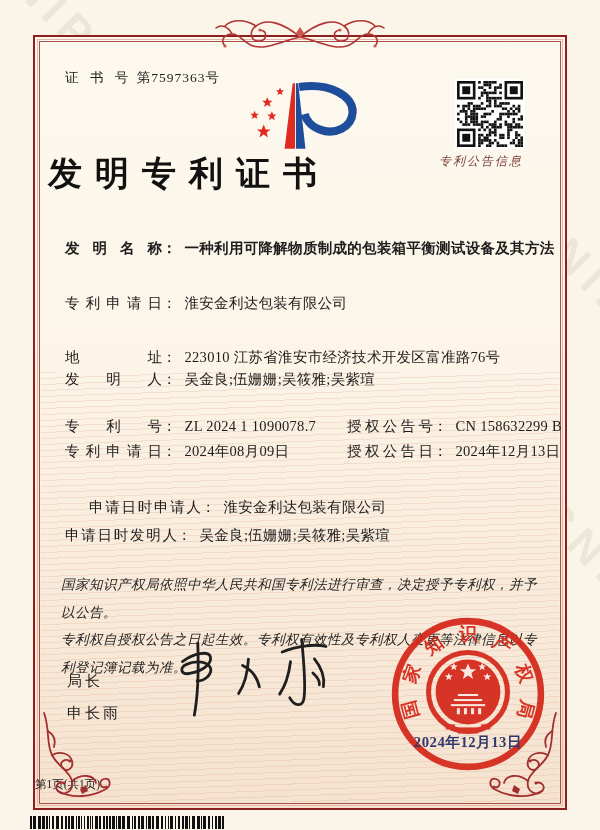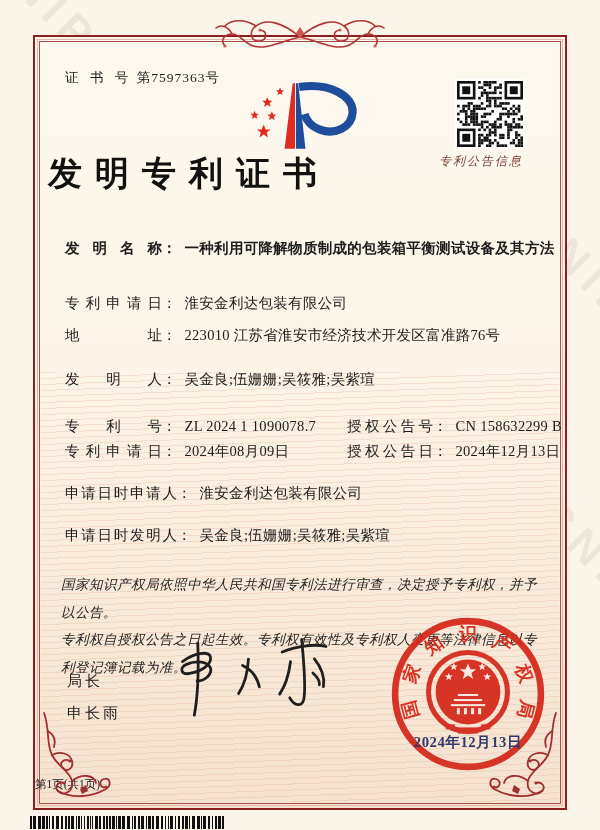--- a/index.html
+++ b/index.html
@@ -391,39 +391,39 @@
 
   <div class="title">发明专利证书</div>
 
   <div class="fields">
     <div class="frow" style="top:12px;font-weight:bold;">
       <span class="lbl">发明名称</span><span class="colon">：</span><span class="val">一种利用可降解物质制成的包装箱平衡测试设备及其方法</span>
     </div>
     <div class="frow" style="top:67px;">
       <span class="lbl">专利申请日</span><span class="colon">：</span><span class="val">淮安金利达包装有限公司</span>
     </div>
-    <div class="frow" style="top:99px;">
+    <div class="frow" style="top:121px;">
       <span class="lbl">地址</span><span class="colon">：</span><span class="val">223010 江苏省淮安市经济技术开发区富准路76号</span>
     </div>
     <div class="frow" style="top:143px;">
       <span class="lbl">发明人</span><span class="colon">：</span><span class="val">吴金良;伍姗姗;吴筱雅;吴紫瑄</span>
     </div>
     <div class="frow" style="top:190px;">
       <span class="lbl">专利号</span><span class="colon">：</span><span class="val">ZL 2024 1 1090078.7</span>
       <span class="rcol">
         <span class="lbl r">授权公告号</span><span class="colon">：</span><span class="val">CN 158632299 B</span>
       </span>
     </div>
     <div class="frow" style="top:215px;">
       <span class="lbl">专利申请日</span><span class="colon">：</span><span class="val">2024年08月09日</span>
       <span class="rcol">
         <span class="lbl r">授权公告日</span><span class="colon">：</span><span class="val">2024年12月13日</span>
       </span>
     </div>
-    <div class="frow" style="top:257px;">
+    <div class="frow" style="top:271px;margin-left:24px;">
       <span class="lbl wide">申请日时申请人</span><span class="colon">：</span><span class="val">淮安金利达包装有限公司</span>
     </div>
     <div class="frow" style="top:299px;">
       <span class="lbl wide">申请日时发明人</span><span class="colon">：</span><span class="val">吴金良;伍姗姗;吴筱雅;吴紫瑄</span>
     </div>
   </div>
 
   <div class="legal">
     <div>国家知识产权局依照中华人民共和国专利法进行审查，决定授予专利权，并予以公告。</div>
     <div>专利权自授权公告之日起生效。专利权有效性及专利权人变更等法律信息以专利登记簿记载为准。</div>

